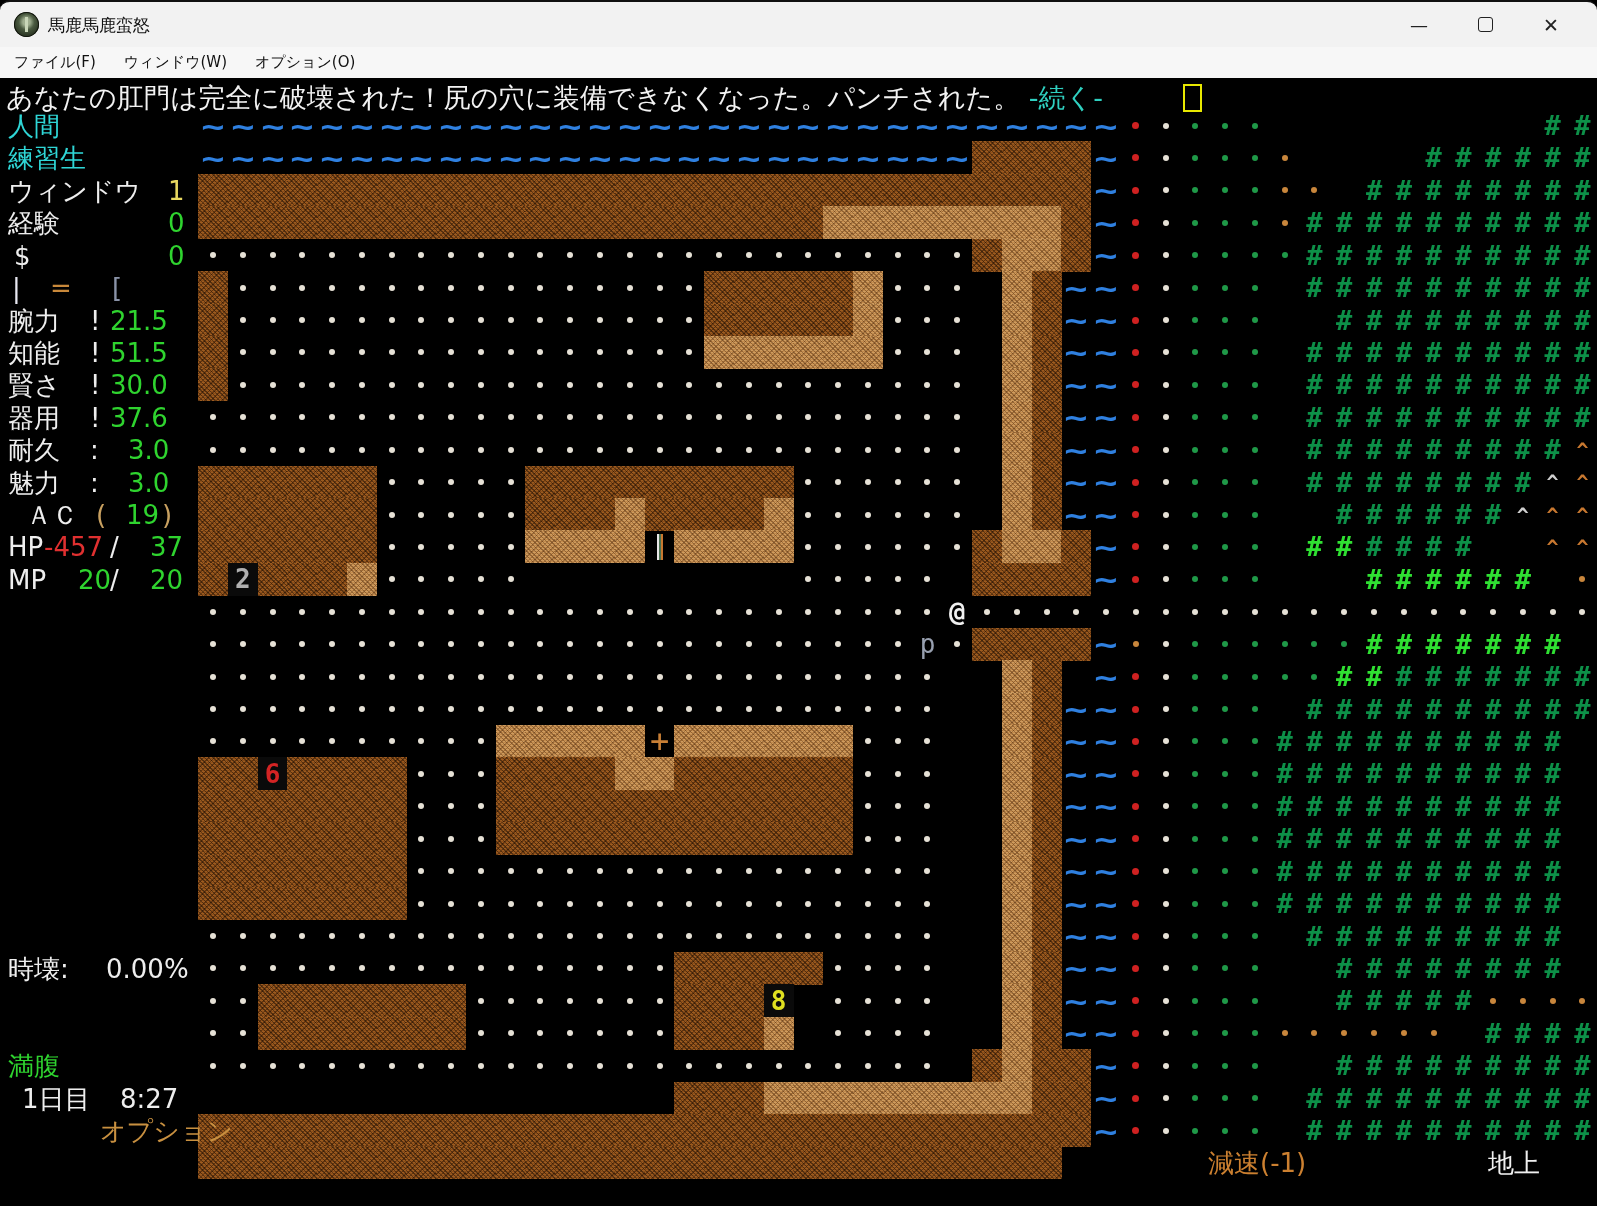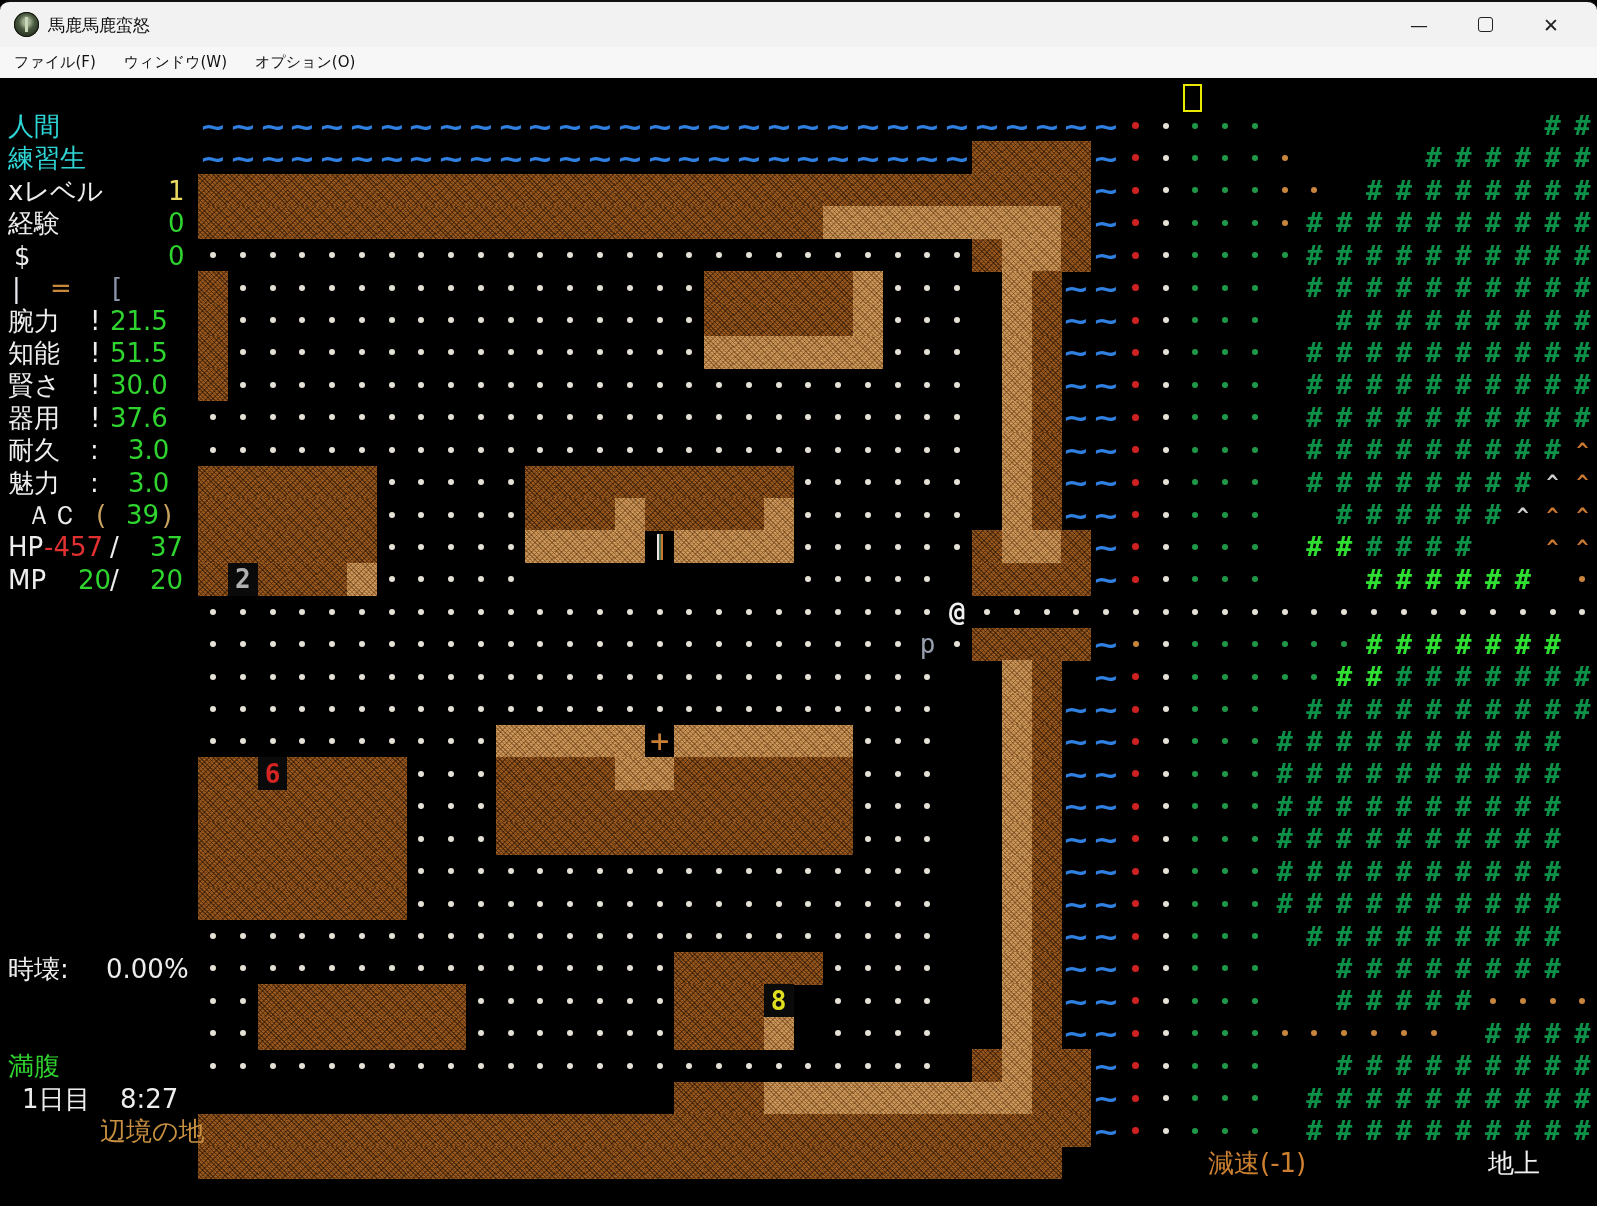--- a/index.html
+++ b/index.html
@@ -68,20 +68,24 @@
     <div id="app-icon"></div>
     <div id="window-title">馬鹿馬鹿蛮怒</div>
     <div class="winbtn" id="btn-min">—</div>
     <div class="winbtn" id="btn-max">
         <span class="sq"></span>
       </div>
     <div class="winbtn" id="btn-close">✕</div>
   </div>
 
   <div id="game">
+    <div id="message-line">
+      <span class="msg">あなたの肛門は完全に破壊された！尻の穴に装備できなくなった。パンチされた。</span>
+      <span class="more">-続く-</span>
+    </div>
     <div id="cursor-box"></div>
     <div id="map">
         <div class="cell water" style="left: 198px; top: 31px; color: rgb(47, 128, 224);">~</div>
         <div class="cell water" style="left: 227.77px; top: 31px; color: rgb(47, 128, 224);">~</div>
         <div class="cell water" style="left: 257.54px; top: 31px; color: rgb(47, 128, 224);">~</div>
         <div class="cell water" style="left: 287.31px; top: 31px; color: rgb(47, 128, 224);">~</div>
         <div class="cell water" style="left: 317.08px; top: 31px; color: rgb(47, 128, 224);">~</div>
         <div class="cell water" style="left: 346.85px; top: 31px; color: rgb(47, 128, 224);">~</div>
         <div class="cell water" style="left: 376.62px; top: 31px; color: rgb(47, 128, 224);">~</div>
         <div class="cell water" style="left: 406.39px; top: 31px; color: rgb(47, 128, 224);">~</div>
@@ -2822,21 +2826,21 @@
         <div class="cell wallD" style="left: 882.71px; top: 1068.44px;"></div>
         <div class="cell wallD" style="left: 912.48px; top: 1068.44px;"></div>
         <div class="cell wallD" style="left: 942.25px; top: 1068.44px;"></div>
         <div class="cell wallD" style="left: 972.02px; top: 1068.44px;"></div>
         <div class="cell wallD" style="left: 1001.79px; top: 1068.44px;"></div>
         <div class="cell wallD" style="left: 1031.56px; top: 1068.44px;"></div>
       </div>
 
   <span class="tpart" style="left: 8px; top: 33px; color: rgb(47, 214, 214);">人間</span>
       <span class="tpart" style="left: 8px; top: 65.42px; color: rgb(47, 214, 214);">練習生</span>
-      <span class="tpart" style="left: 8px; top: 97.84px; color: rgb(238, 238, 238);">xレベル</span>
+      <span class="tpart" style="left: 8px; top: 97.84px; color: rgb(238, 238, 238);">ウィンドウ</span>
       <span class="tpart" style="left: 168px; top: 97.84px; color: rgb(232, 216, 96);">1</span>
       <span class="tpart" style="left: 8px; top: 130.26px; color: rgb(238, 238, 238);">経験</span>
       <span class="tpart" style="left: 168px; top: 130.26px; color: rgb(47, 212, 47);">0</span>
       <span class="tpart" style="left: 14px; top: 162.68px; color: rgb(238, 238, 238);">$</span>
       <span class="tpart" style="left: 168px; top: 162.68px; color: rgb(47, 212, 47);">0</span>
       <span class="tpart" style="left: 12px; top: 195.1px; color: rgb(232, 232, 242);">|</span>
       <span class="tpart" style="left: 50px; top: 195.1px; color: rgb(200, 136, 58);">=</span>
       <span class="tpart" style="left: 112px; top: 195.1px; color: rgb(138, 147, 168);">[</span>
       <span class="tpart" style="left: 8px; top: 227.52px; color: rgb(238, 238, 238);">腕力</span>
       <span class="tpart" style="left: 90px; top: 227.52px; color: rgb(238, 238, 238);">!</span>
@@ -2851,33 +2855,33 @@
       <span class="tpart" style="left: 90px; top: 324.78px; color: rgb(238, 238, 238);">!</span>
       <span class="tpart" style="left: 110px; top: 324.78px; color: rgb(47, 212, 47);">37.6</span>
       <span class="tpart" style="left: 8px; top: 357.2px; color: rgb(238, 238, 238);">耐久</span>
       <span class="tpart" style="left: 90px; top: 357.2px; color: rgb(238, 238, 238);">:</span>
       <span class="tpart" style="left: 128px; top: 357.2px; color: rgb(47, 212, 47);">3.0</span>
       <span class="tpart" style="left: 8px; top: 389.62px; color: rgb(238, 238, 238);">魅力</span>
       <span class="tpart" style="left: 90px; top: 389.62px; color: rgb(238, 238, 238);">:</span>
       <span class="tpart" style="left: 128px; top: 389.62px; color: rgb(47, 212, 47);">3.0</span>
       <span class="tpart" style="left: 26px; top: 422.04px; color: rgb(238, 238, 238);">ＡＣ</span>
       <span class="tpart" style="left: 96px; top: 422.04px; color: rgb(200, 160, 96);">(</span>
-      <span class="tpart" style="left: 126px; top: 422.04px; color: rgb(47, 212, 47);">39</span>
+      <span class="tpart" style="left: 126px; top: 422.04px; color: rgb(47, 212, 47);">19</span>
       <span class="tpart" style="left: 162px; top: 422.04px; color: rgb(200, 160, 96);">)</span>
       <span class="tpart" style="left: 8px; top: 454.46px; color: rgb(238, 238, 238);">HP</span>
       <span class="tpart" style="left: 44px; top: 454.46px; color: rgb(224, 48, 48);">-457</span>
       <span class="tpart" style="left: 110px; top: 454.46px; color: rgb(238, 238, 238);">/</span>
       <span class="tpart" style="left: 150px; top: 454.46px; color: rgb(47, 212, 47);">37</span>
       <span class="tpart" style="left: 8px; top: 486.88px; color: rgb(238, 238, 238);">MP</span>
       <span class="tpart" style="left: 78px; top: 486.88px; color: rgb(47, 212, 47);">20</span>
       <span class="tpart" style="left: 110px; top: 486.88px; color: rgb(238, 238, 238);">/</span>
       <span class="tpart" style="left: 150px; top: 486.88px; color: rgb(47, 212, 47);">20</span>
       <span class="tpart" style="left: 8px; top: 875.92px; color: rgb(238, 238, 238);">時壊:</span>
       <span class="tpart" style="left: 106px; top: 875.92px; color: rgb(238, 238, 238);">0.00%</span>
       <span class="tpart" style="left: 8px; top: 973.18px; color: rgb(47, 212, 47);">満腹</span>
       <span class="tpart" style="left: 22px; top: 1005.6px; color: rgb(238, 238, 238);">1日目</span>
       <span class="tpart" style="left: 120px; top: 1005.6px; color: rgb(238, 238, 238);">8:27</span>
-      <span class="tpart" style="left: 100px; top: 1038.02px; color: rgb(200, 144, 64);">辺境の地</span>
+      <span class="tpart" style="left: 100px; top: 1038.02px; color: rgb(200, 144, 64);">オプション</span>
       <span class="tpart" style="left: 1208px; top: 1070.44px; color: rgb(204, 128, 48);">減速(-1)</span>
       <span class="tpart" style="left: 1488px; top: 1070.44px; color: rgb(240, 240, 240);">地上</span>
     </div>
 
 </div>
 
 </body></html>

